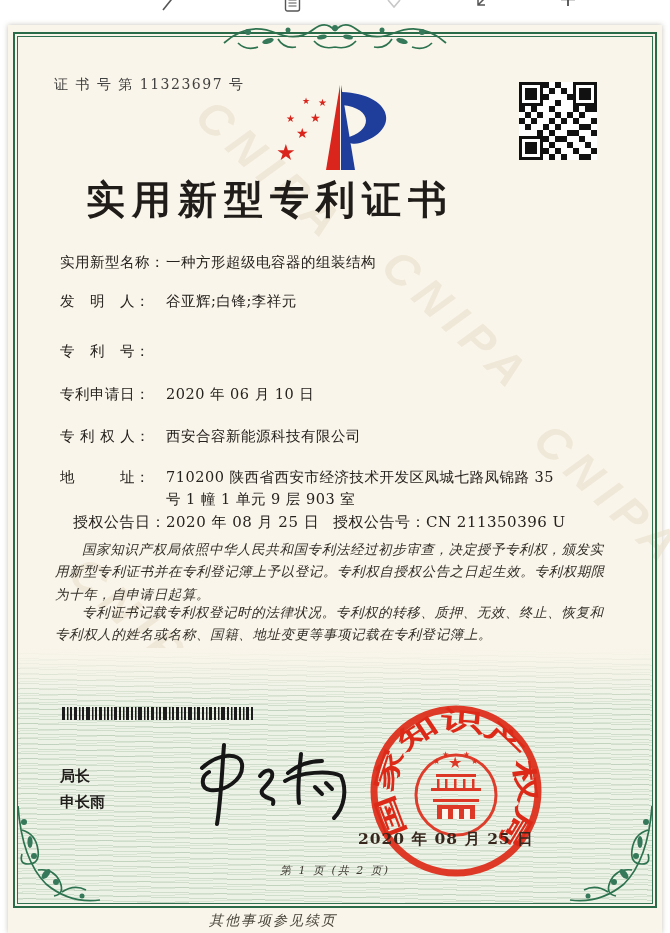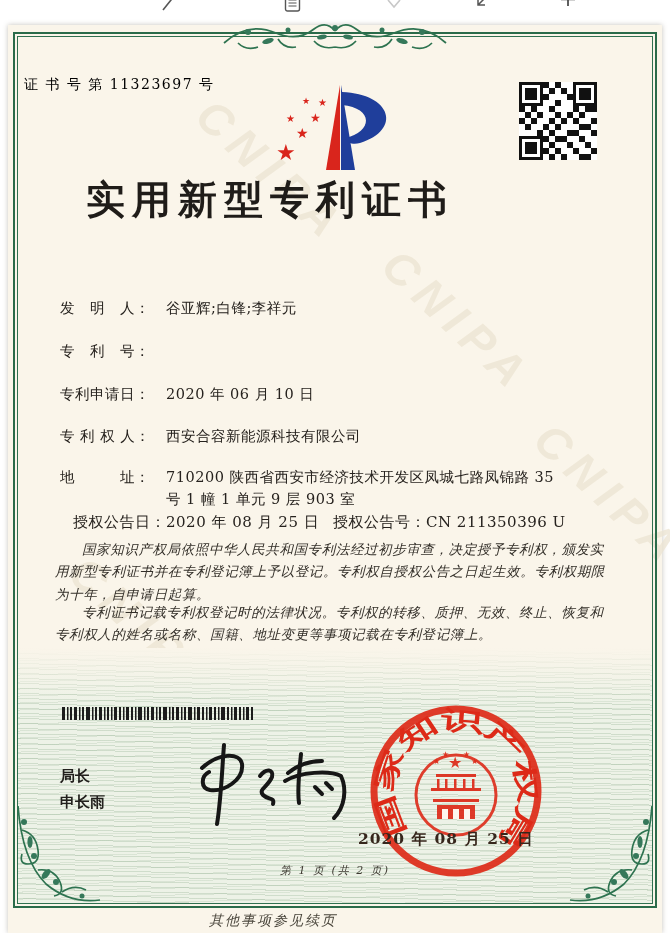--- a/index.html
+++ b/index.html
@@ -15,21 +15,21 @@
   .guilloche{position:absolute;left:17px;top:648px;width:636px;height:256px;
      background:
        linear-gradient(180deg, #faf5ea 0%, rgba(250,245,234,0) 22%),
        repeating-linear-gradient(1.5deg, rgba(130,165,130,.28) 0 1px, rgba(0,0,0,0) 1px 5px),
        repeating-linear-gradient(-1.5deg, rgba(130,165,130,.18) 0 1px, rgba(0,0,0,0) 1px 7px),
        #edf2e7;}
   .wm{position:absolute;font-family:"Liberation Sans",sans-serif;font-style:italic;font-weight:700;
       font-size:46px;letter-spacing:9px;color:#ece4d2;transform:rotate(43deg);
       transform-origin:left top;opacity:.75;pointer-events:none;}
   
-  .certno{position:absolute;left:24px;top:76px;font-size:14px;letter-spacing:1.5px;color:#000000;}
+  .certno{position:absolute;left:54px;top:76px;font-size:14px;letter-spacing:1.5px;color:#404040;}
   .title{position:absolute;left:0;top:173px;width:540px;text-align:center;font-size:39px;
          font-weight:600;letter-spacing:7px;color:#1f1c19;}
   .row{position:absolute;left:60px;display:flex;font-size:14.5px;color:#26221e;letter-spacing:.5px;}
   .row .lbl{flex:none;width:106px;white-space:pre;}
   .row .val{white-space:pre-wrap;}
   .row2{position:absolute;display:flex;font-size:15px;color:#26221e;letter-spacing:.5px;text-align:right;}
   .row2 .lbl{flex:none;white-space:pre;}
   .para{position:absolute;left:55px;width:562px;font-size:13.5px;font-style:italic;
         line-height:1.65;letter-spacing:.6px;text-indent:2em;color:#332f29;}
   .sig-title{position:absolute;left:60px;top:767px;font-size:15px;font-weight:700;
@@ -173,21 +173,25 @@
                M18 48h6v6h-6z M30 48h6v6h-6z M48 48h6v6h-6z M54 48h6v6h-6z M72 48h6v6h-6z
                M24 54h6v6h-6z M36 54h6v6h-6z M42 54h6v6h-6z M60 54h6v6h-6z
                M30 60h6v6h-6z M48 60h6v6h-6z M66 60h6v6h-6z
                M24 66h6v6h-6z M36 66h6v6h-6z M54 66h6v6h-6z M72 66h6v6h-6z
                M30 72h6v6h-6z M42 72h6v6h-6z M60 72h6v6h-6z M66 72h6v6h-6z"></path>
     </g>
   </svg>
 
   <div class="title">实用新型专利证书</div>
 
-  <div class="row" style="top:299px">
+  <div class="row" style="top:253px">
+    <span class="lbl">实用新型名称：</span>
+    <span class="val">一种方形超级电容器的组装结构</span>
+  </div>
+  <div class="row" style="top:292px">
     <span class="lbl">发　明　人：</span>
     <span class="val">谷亚辉;白锋;李祥元</span>
   </div>
   <div class="row" style="top:342px">
     <span class="lbl">专　利　号：</span>
   </div>
   <div class="row" style="top:385px">
     <span class="lbl">专利申请日：</span>
     <span class="val">2020 年 06 月 10 日</span>
   </div>

